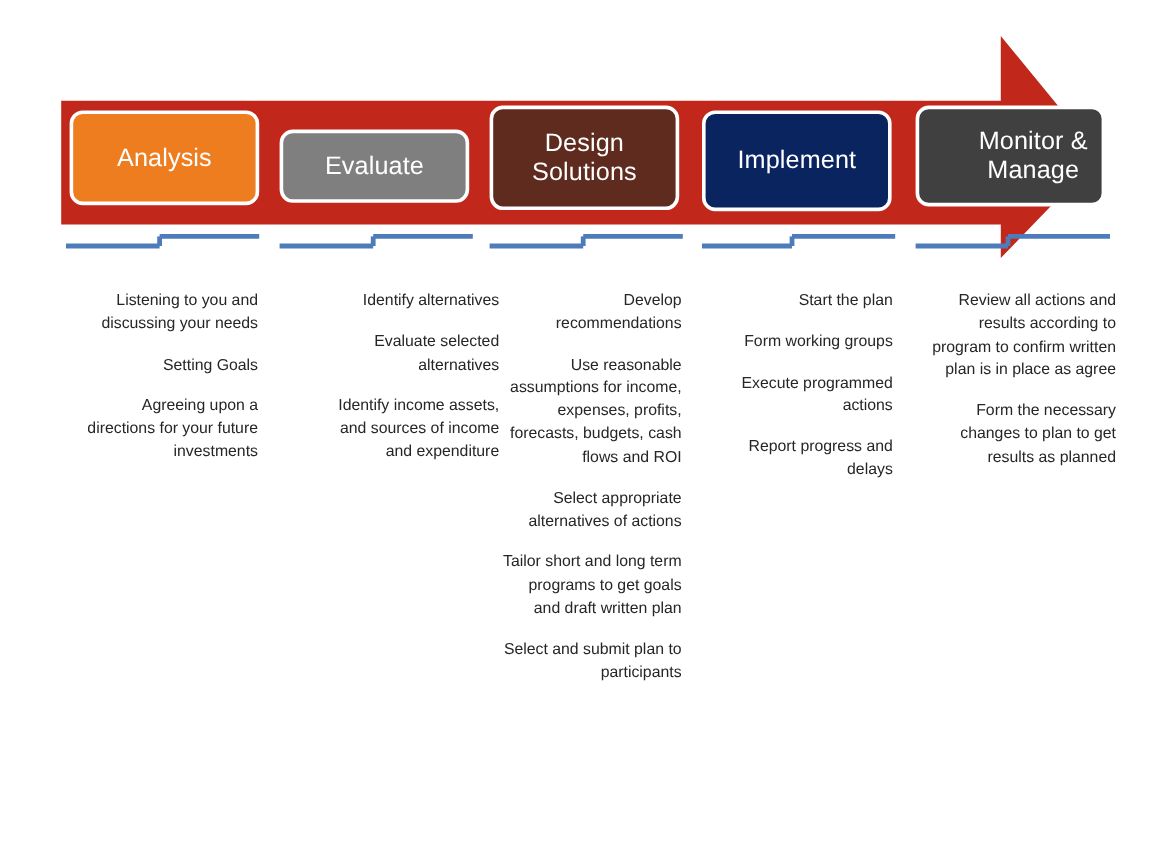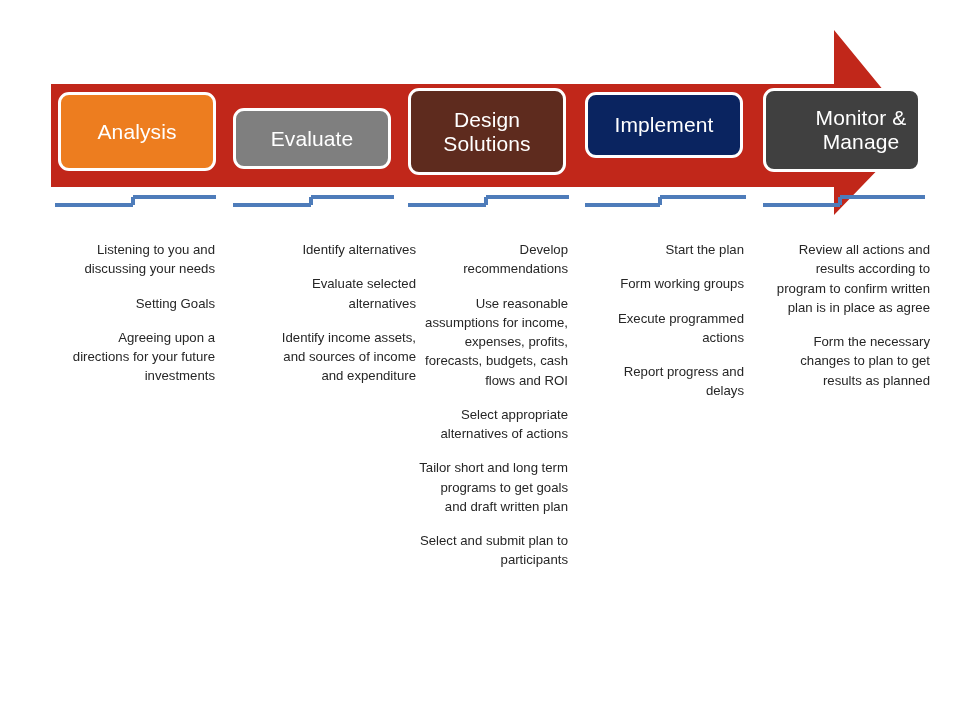--- a/index.html
+++ b/index.html
@@ -100,21 +100,21 @@
   <div class="stage-box" style="left: 58px; top: 92px; width: 158px; height: 79px; background: rgb(237, 125, 31); font-size: 21px;">
     <span class="stage-label">Analysis</span>
   </div>
   <div class="stage-box" style="left: 233px; top: 92px; width: 158px; height: 61px; background: rgb(127, 127, 127); font-size: 21px; margin-top: 16px;">
     <span class="stage-label">Evaluate</span>
   </div>
   <div class="stage-box" style="left: 408px; top: 88px; width: 158px; height: 87px; background: rgb(94, 43, 30); font-size: 21px;">
     <span class="stage-label">Design
 Solutions</span>
   </div>
-  <div class="stage-box" style="left: 585px; top: 92px; width: 158px; height: 66px; background: rgb(10, 36, 96); font-size: 21px;">
+  <div class="stage-box" style="left: 585px; top: 92px; width: 158px; height: 84px; background: rgb(10, 36, 96); font-size: 21px;">
     <span class="stage-label">Implement</span>
   </div>
   <div class="stage-box" style="left: 763px; top: 88px; width: 158px; height: 84px; background: #404040; font-size: 21px; padding-left: 44px;">
     <span class="stage-label">Monitor &amp;
 Manage</span>
   </div>
 
   <div class="connector-layer">
     <svg width="960" height="50" viewBox="0 0 960 50" id="connector-svg">
         <g>

